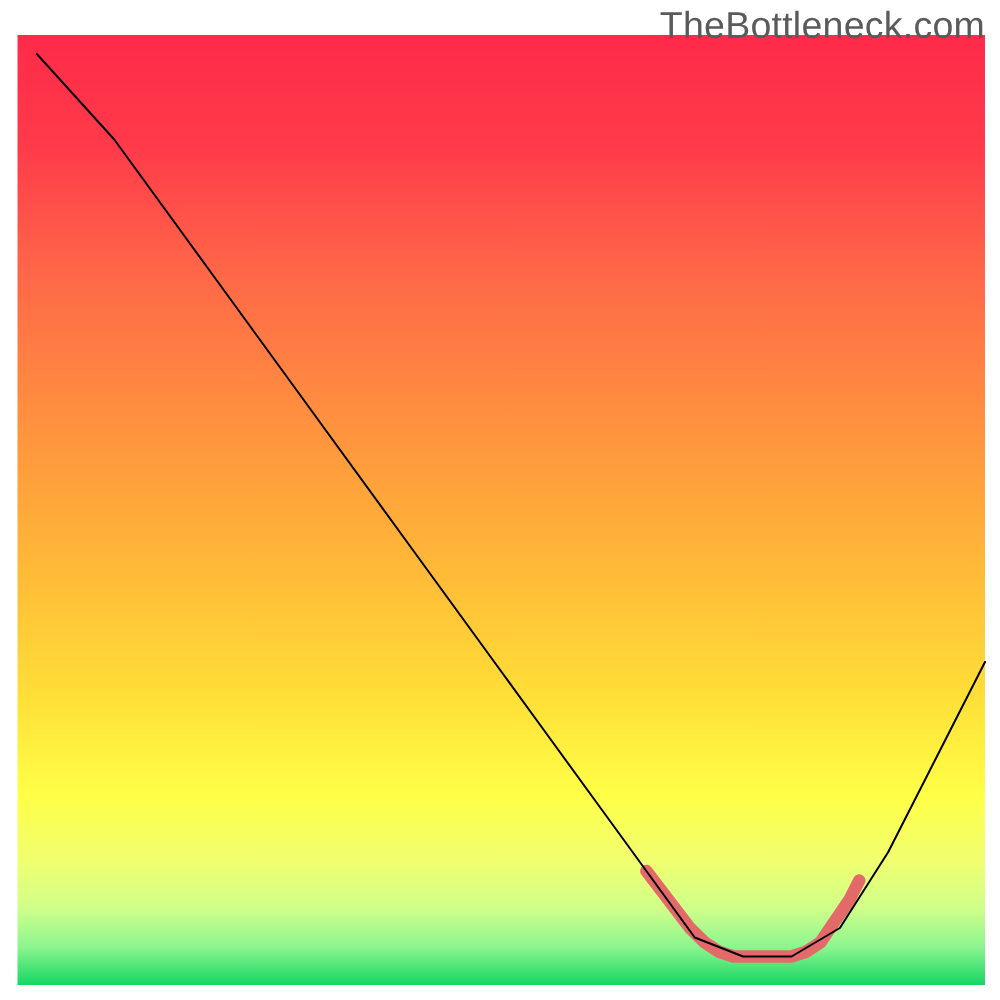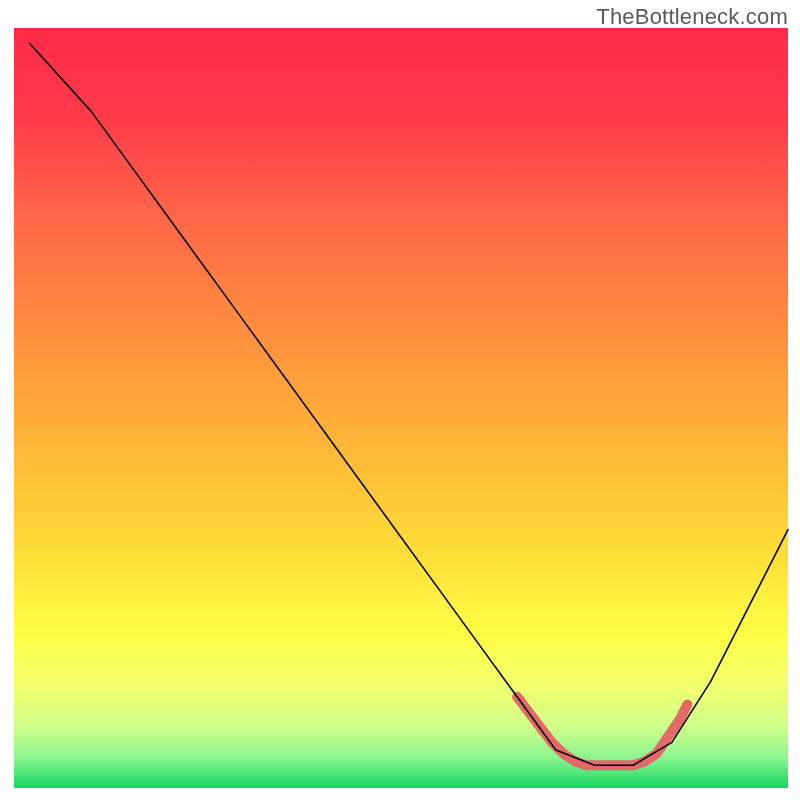--- a/index.html
+++ b/index.html
@@ -13,21 +13,21 @@
   }
   .frame {
     position: relative;
     width: 800px;
     height: 800px;
   }
   .watermark {
     position: absolute;
     top: 4px;
     right: 12px;
-    font-size: 22px;
+    font-size: 30px;
     font-weight: 500;
     color: #5a5a5a;
     letter-spacing: 0.2px;
     z-index: 10;
     user-select: none;
   }
   svg.plot {
     position: absolute;
     left: 0;
     top: 0;

